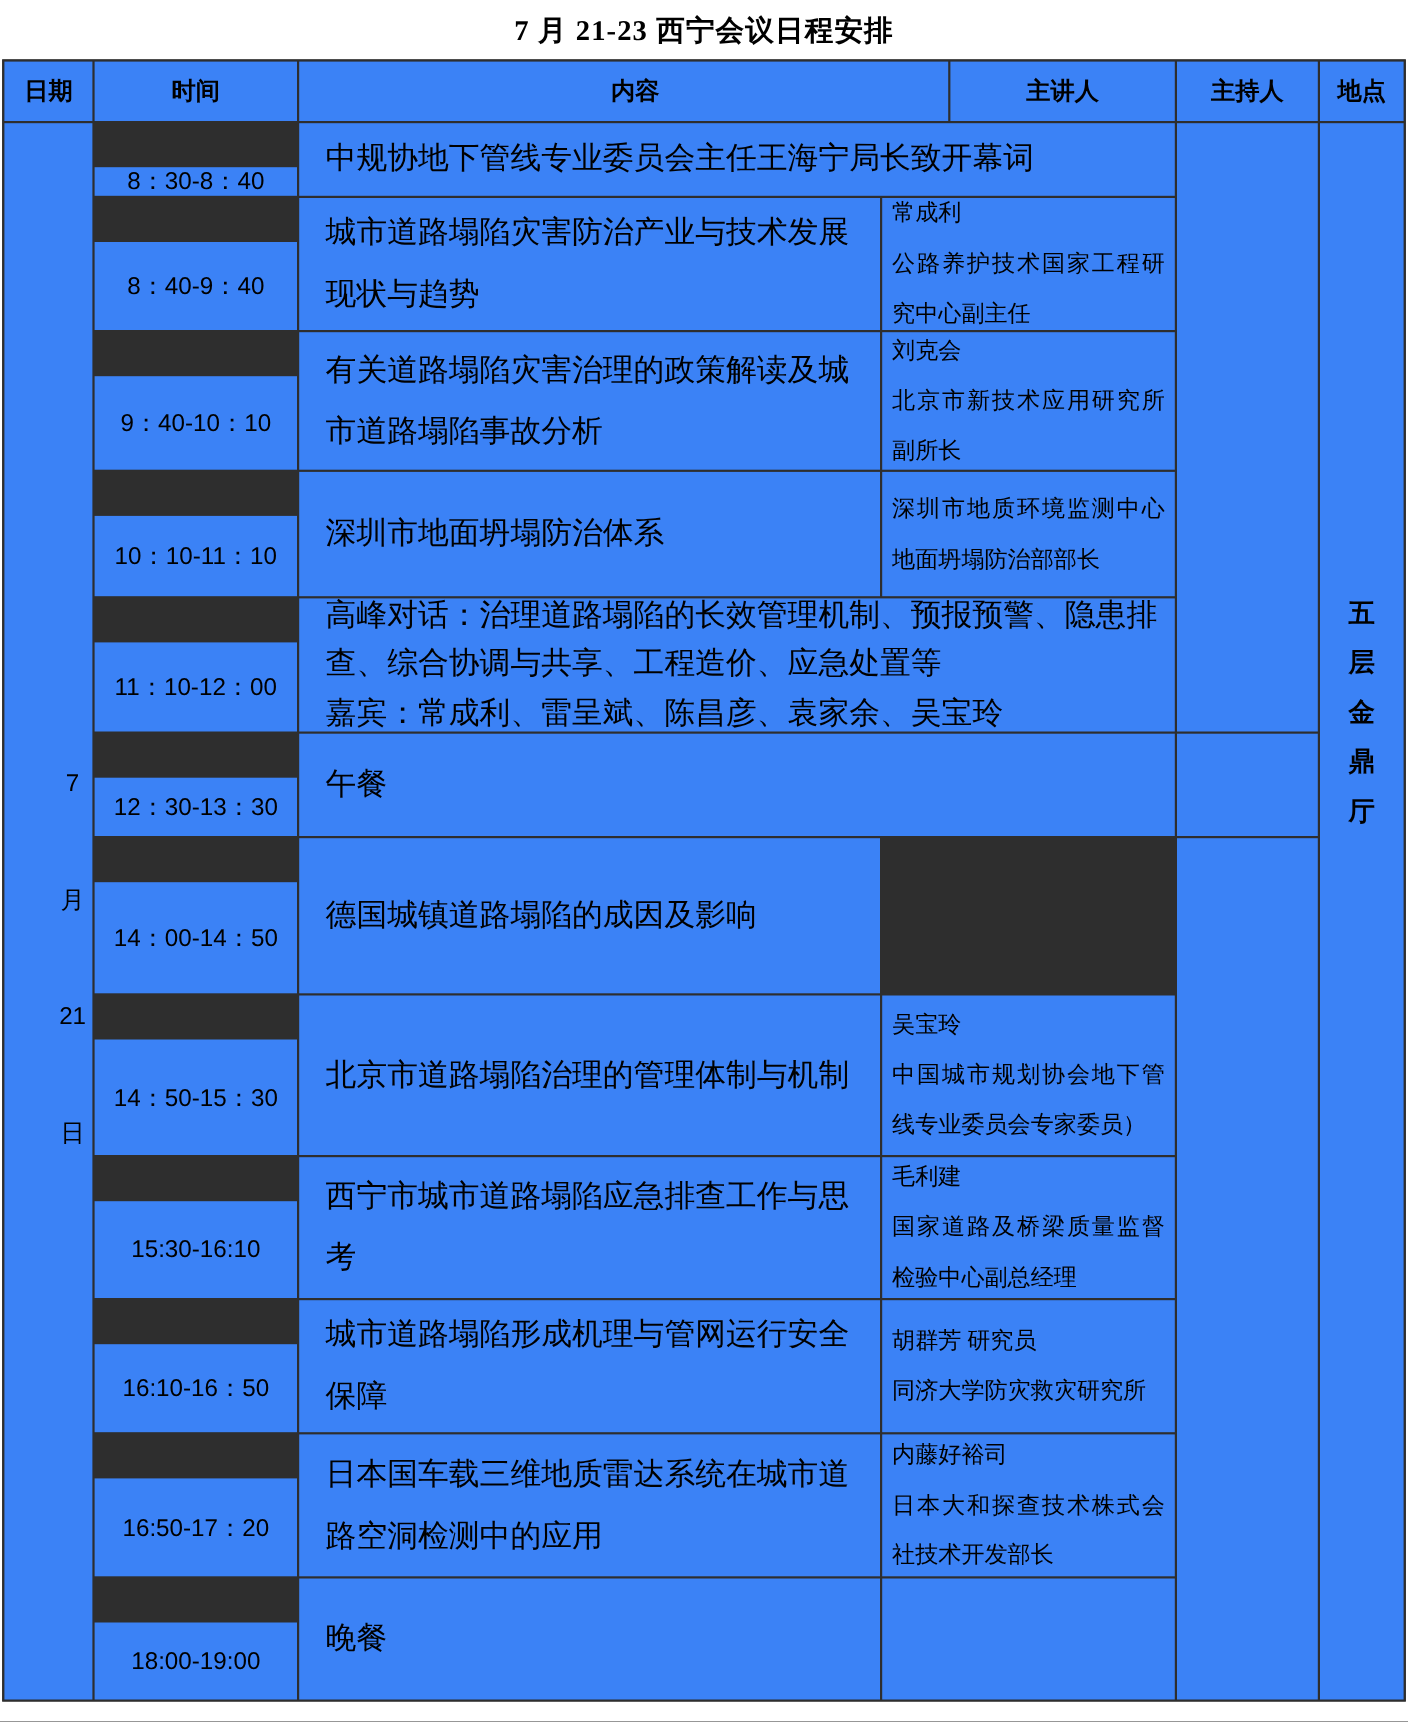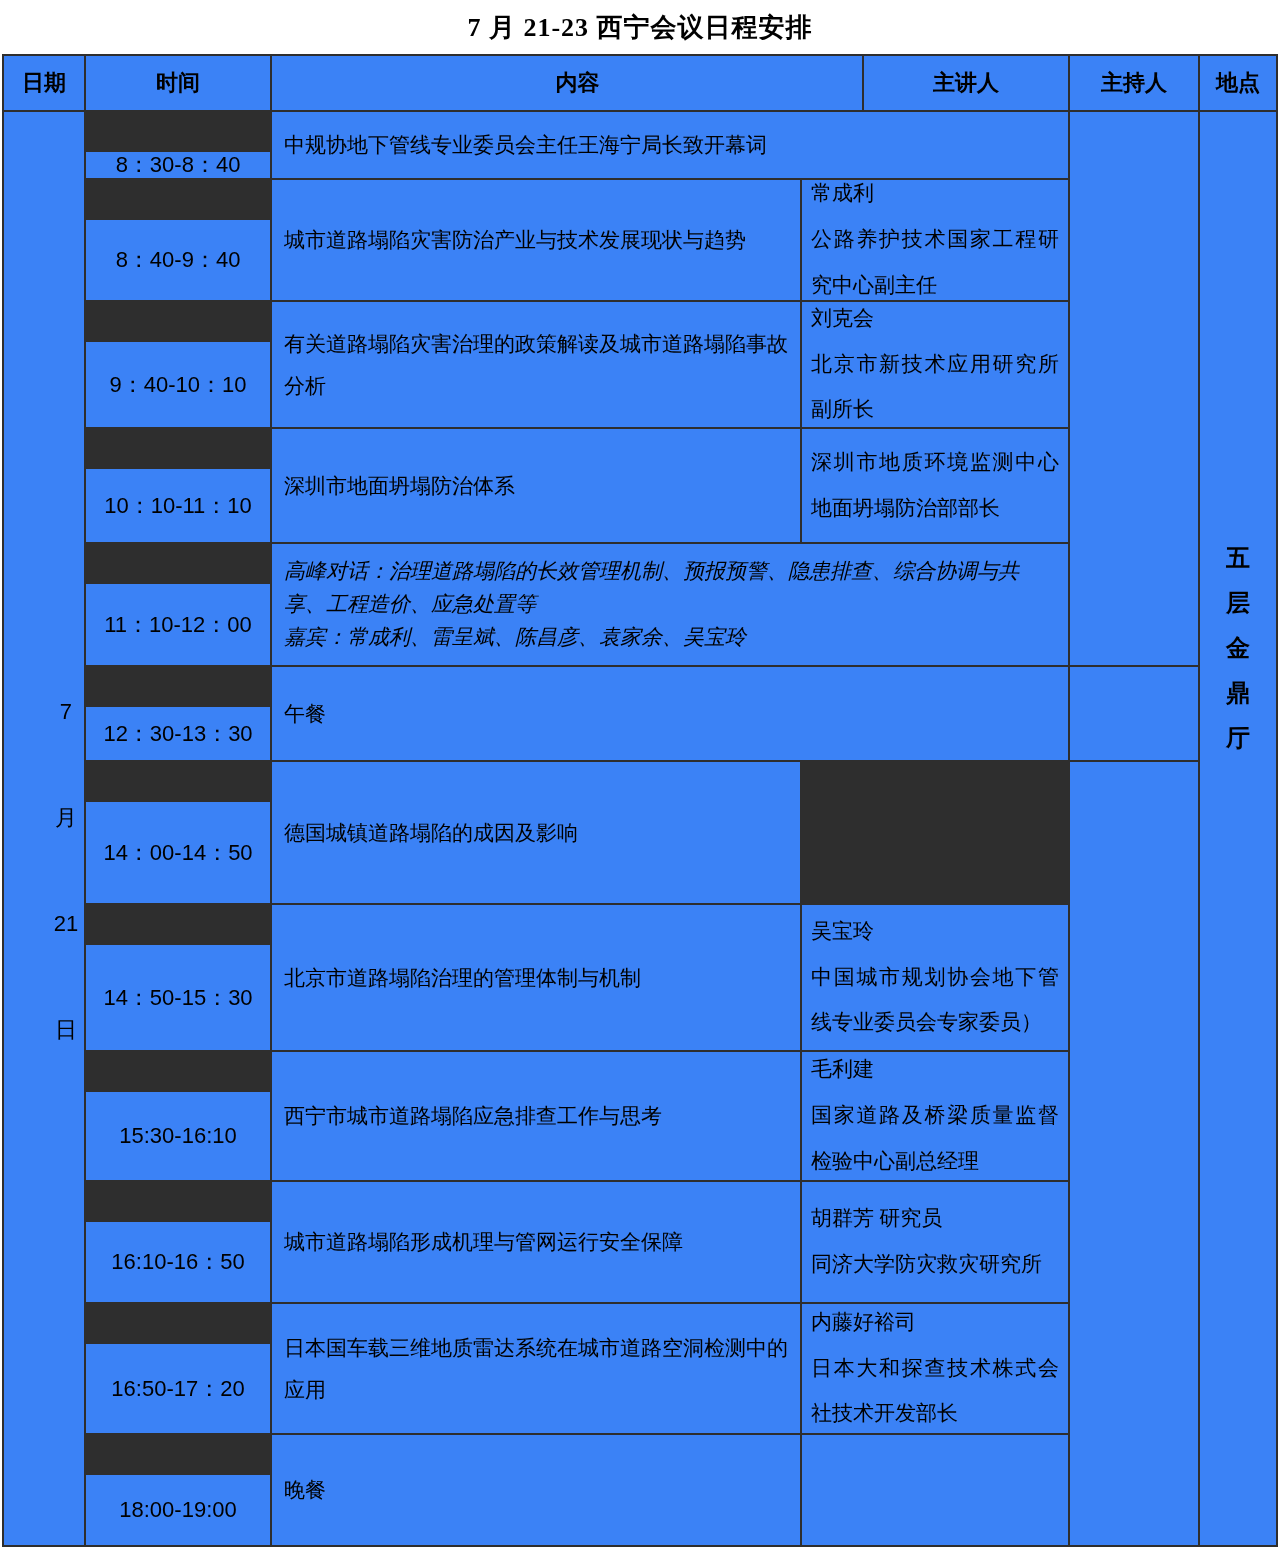--- a/index.html
+++ b/index.html
@@ -36,24 +36,24 @@
   .c-speaker{grid-column:4/6;}
   .c-speaker-hdr{grid-column:5/6;}
   .c-host{grid-column:6/7;}
   .c-loc{grid-column:7/8;}
 
   .time{
     font-family:"Liberation Sans","DejaVu Sans",sans-serif;
     font-size:22px;align-items:center;margin-top:40px;
   }
   .content{
-    font-size:21px;line-height:2.0;
-    padding:6px 12px 6px 12px;text-align:left;
+    font-size:28px;line-height:2.0;
+    padding:6px 12px 6px 24px;text-align:left;
   }
-  .content.tight{line-height:1.58;font-style:italic;}
+  .content.tight{line-height:1.58;}
   .speaker{
     font-size:21px;line-height:2.18;
     padding:4px 9px;text-align:left;
   }
   .speaker .sp-title{text-align:justify;text-align-last:left;}
   .mono{font-family:"Liberation Mono","DejaVu Sans Mono",monospace;font-size:20px;}
 
   .v-date{
     grid-row:2/14;align-items:center;text-align:center;
     font-family:"Liberation Sans","DejaVu Sans",sans-serif;

